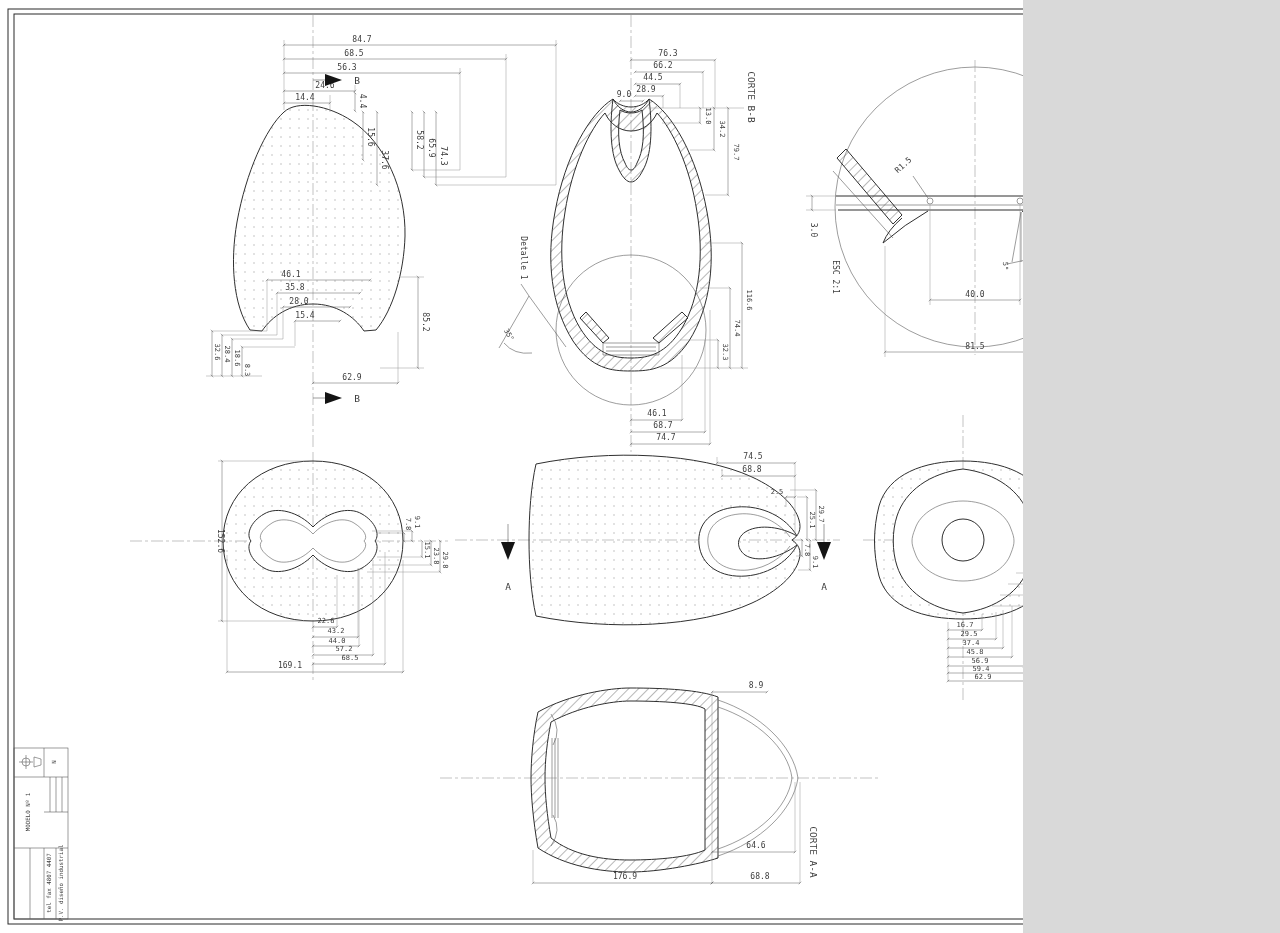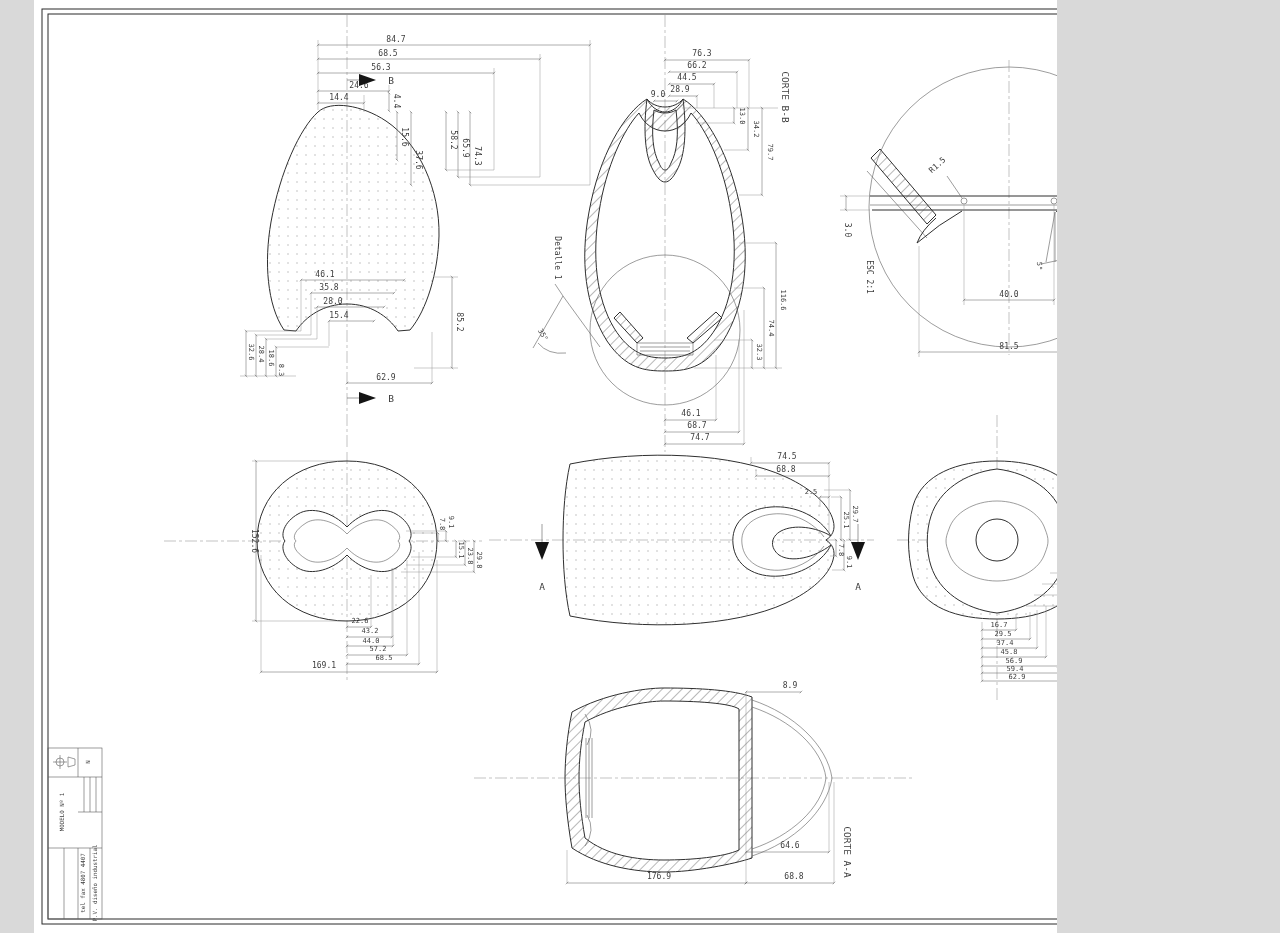--- a/index.html
+++ b/index.html
@@ -1,17 +1,17 @@
 <!DOCTYPE html>
 <html><head>
 <meta charset="utf-8">
 <style>
   html,body{margin:0;padding:0;background:#d9d9d9;}
   .sheet{width:1023px;height:933px;background:#ffffff;position:relative;overflow:hidden;
-         font-family:"DejaVu Sans Mono",monospace;margin-left:34px;}
+         font-family:"DejaVu Sans Mono",monospace;}
   svg{display:block;}
   .shape{fill:none;stroke:#2f2f2f;stroke-width:1;}
   .thin{fill:none;stroke:#5a5a5a;stroke-width:0.6;}
   .cl{fill:none;stroke:#9a9a9a;stroke-width:0.6;stroke-dasharray:12 3 3 3;}
   .dim{fill:none;stroke:#6a6a6a;stroke-width:0.55;marker-start:url(#tk);marker-end:url(#tk);}
   .ext{fill:none;stroke:#8a8a8a;stroke-width:0.45;}
   .frame{fill:none;stroke:#2a2a2a;stroke-width:1;}
   .fillshape{fill:url(#dots);stroke:#2f2f2f;stroke-width:1;}
   .hatched{fill:url(#hatch);stroke:#2f2f2f;stroke-width:1;fill-rule:evenodd;}
   .whitefill{fill:#ffffff;stroke:#2f2f2f;stroke-width:1;}

